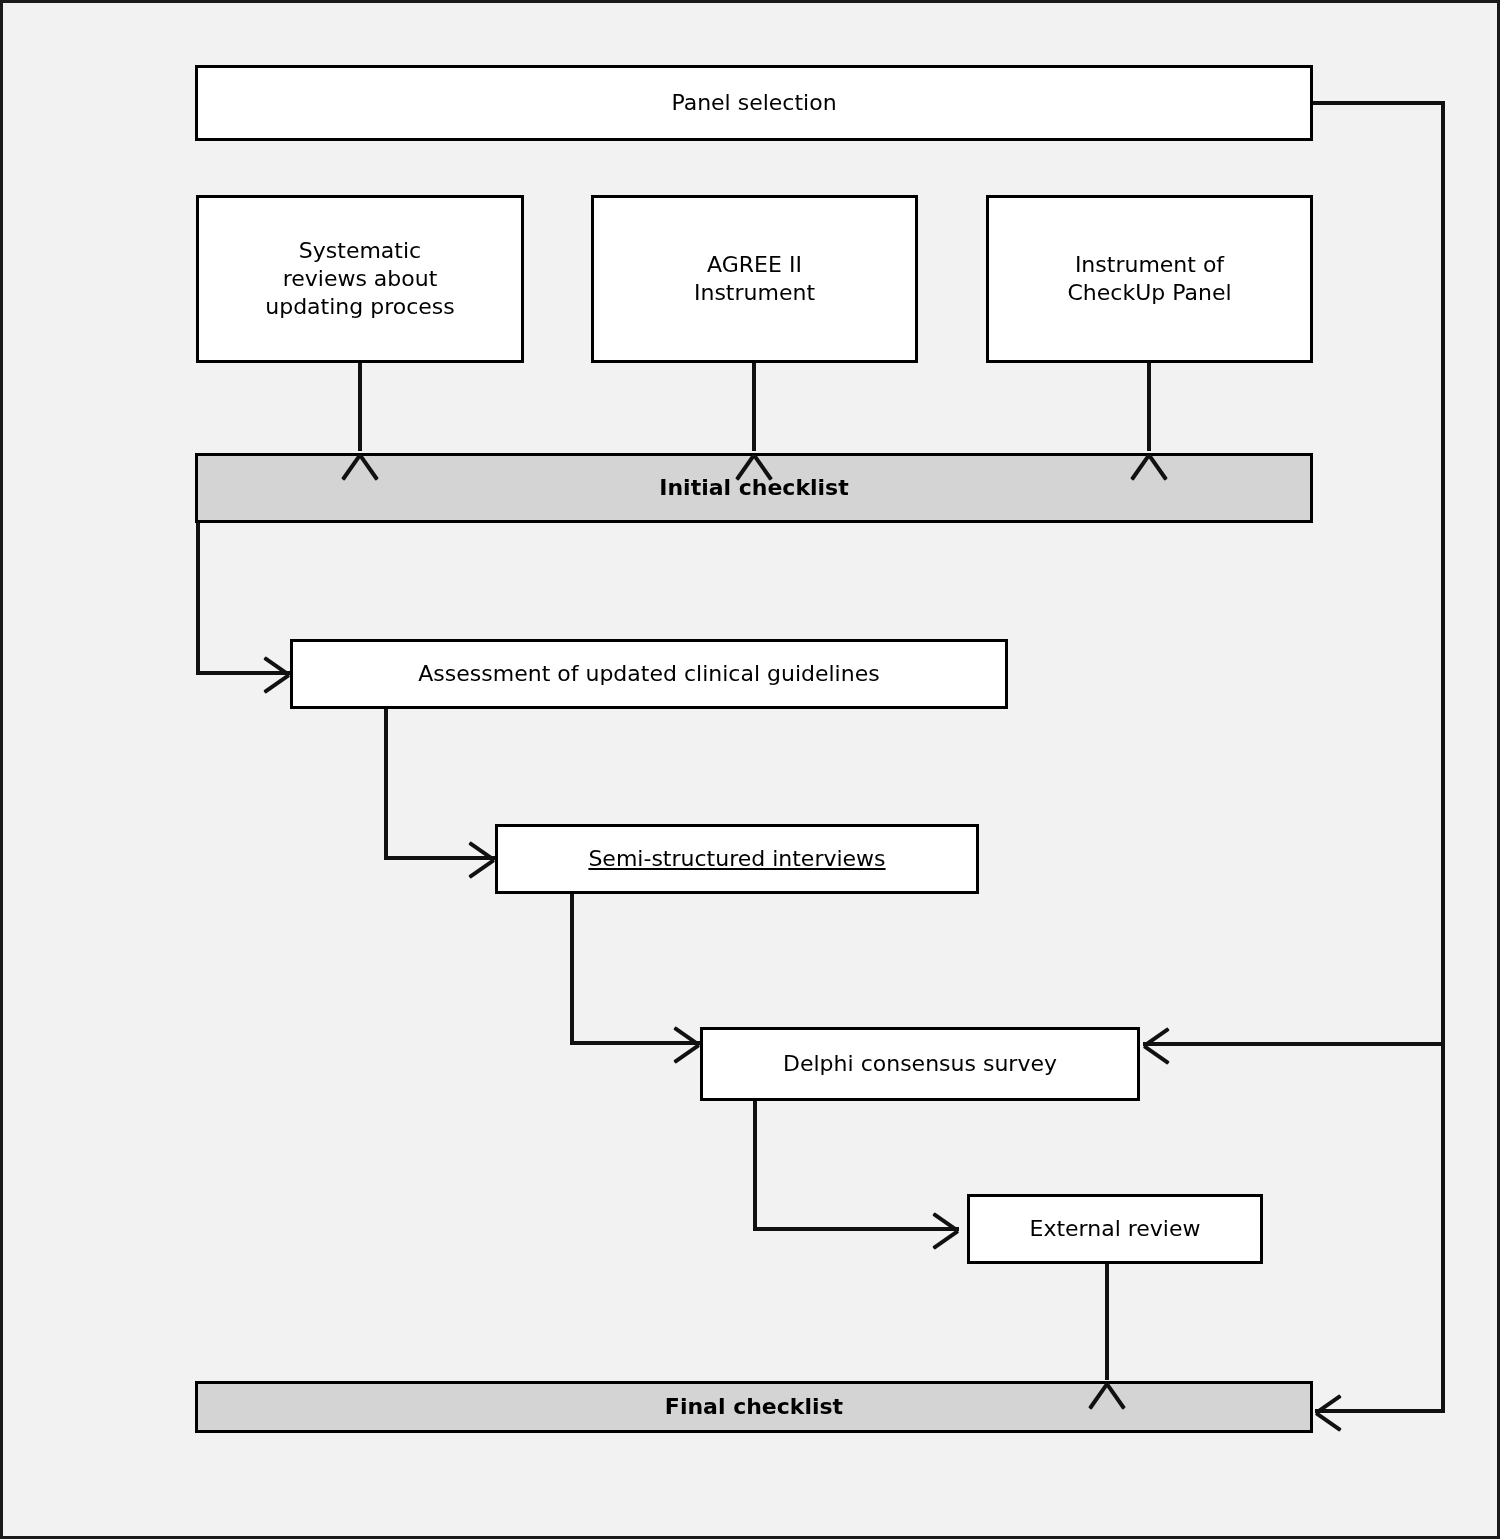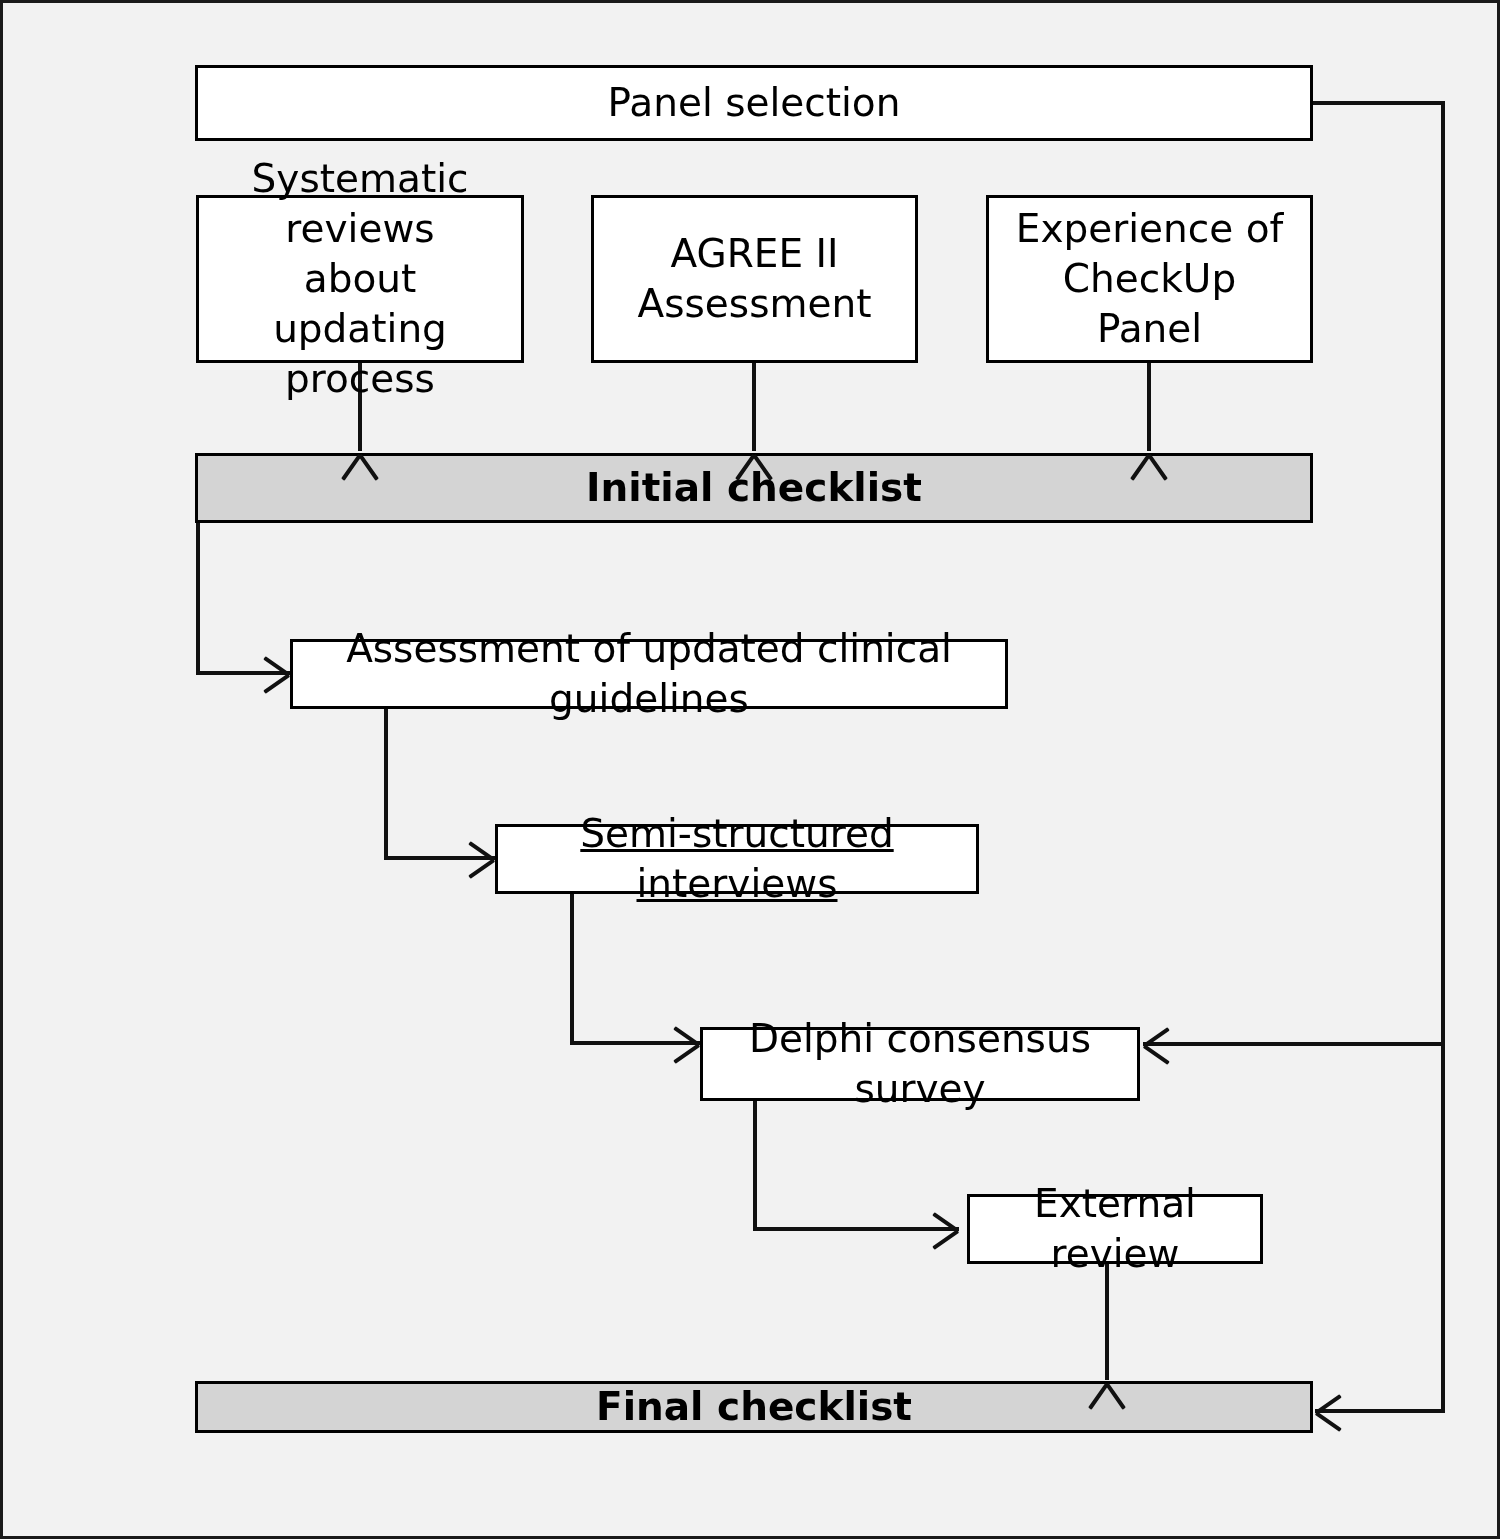--- a/index.html
+++ b/index.html
@@ -24,21 +24,21 @@
   .node {
     position: absolute;
     box-sizing: border-box;
     background: #ffffff;
     border: 3px solid #000000;
     display: flex;
     align-items: center;
     justify-content: center;
     text-align: center;
     color: #000000;
-    font-size: 39px;
+    font-size: 22px;
     line-height: 1.28;
     padding: 4px 26px;
     z-index: 3;
   }
   .node.shaded {
     background: #d4d4d4;
     font-weight: bold;
   }
   .node .label {
     display: block;
@@ -90,25 +90,25 @@
   </div>
 
   <div class="node" style="left:193px; top:192px; width:328px; height:168px;justify-content:flex-end;">
     <span class="label">Systematic
 reviews about
 updating process</span>
   </div>
 
   <div class="node" style="left:588px; top:192px; width:327px; height:168px;">
     <span class="label">AGREE II
-Assessment</span>
+Instrument</span>
   </div>
 
   <div class="node" style="left:983px; top:192px; width:327px; height:168px;">
-    <span class="label">Experience of
+    <span class="label">Instrument of
 CheckUp Panel</span>
   </div>
 
   <div class="node shaded" style="left:192px; top:450px; width:1118px; height:70px;justify-content:flex-end;">
     <span class="label">Initial checklist</span>
   </div>
 
   <div class="node" style="left:287px; top:636px; width:718px; height:70px;">
     <span class="label">Assessment of updated clinical guidelines</span>
   </div>

